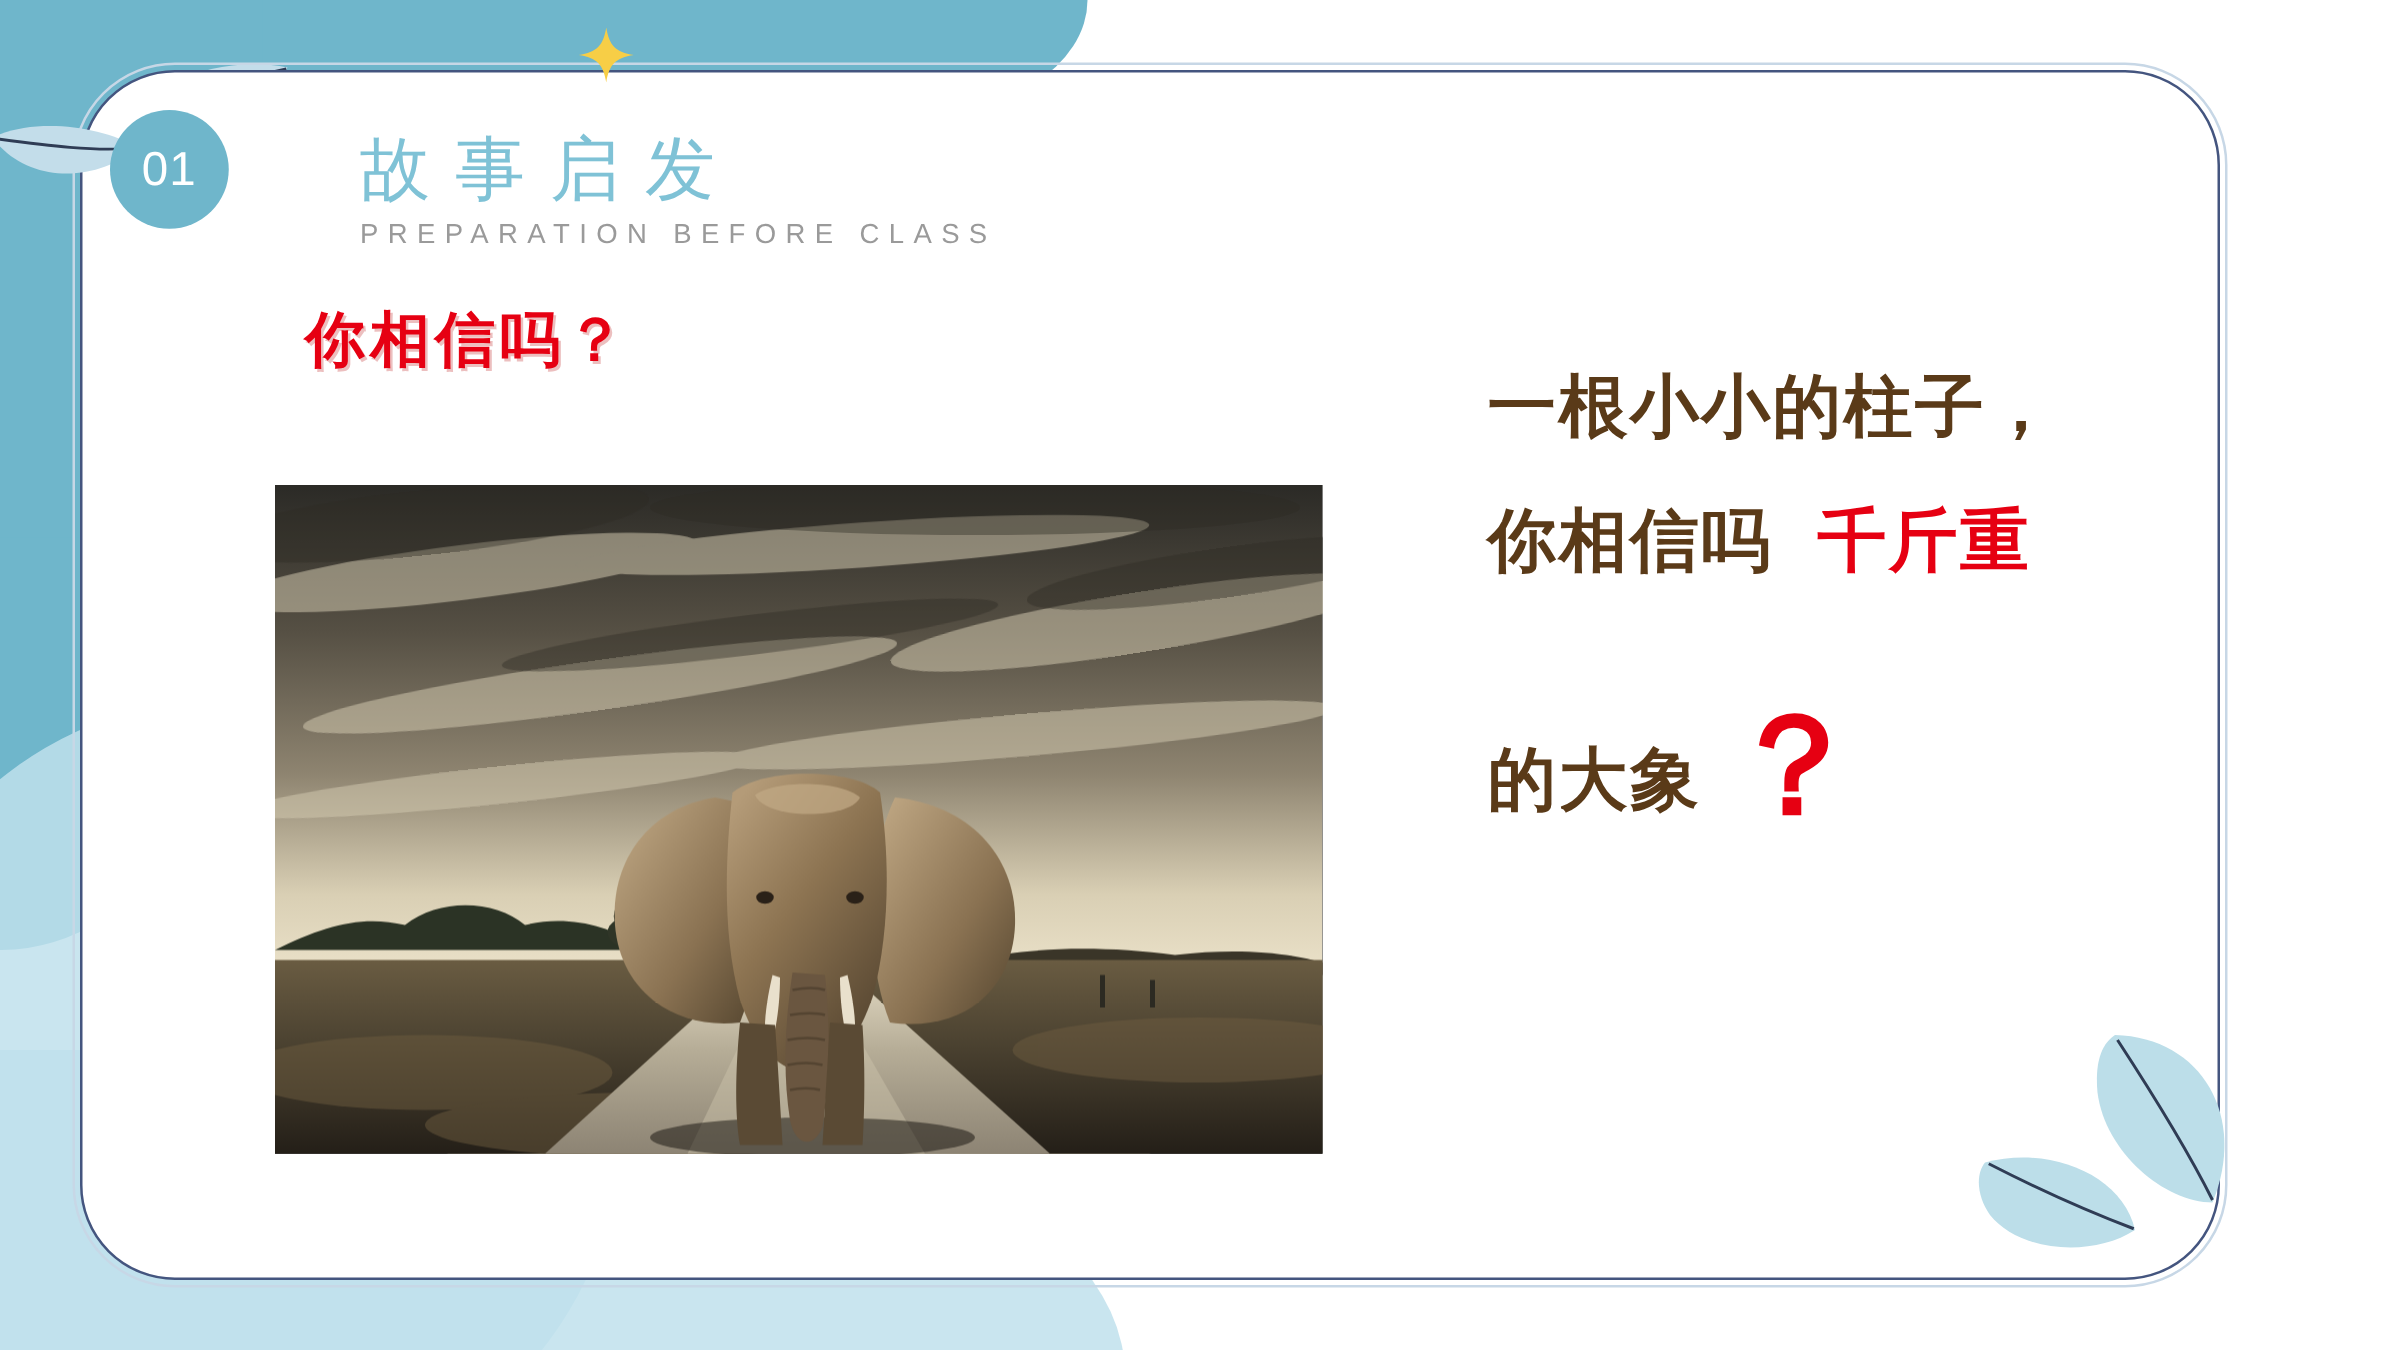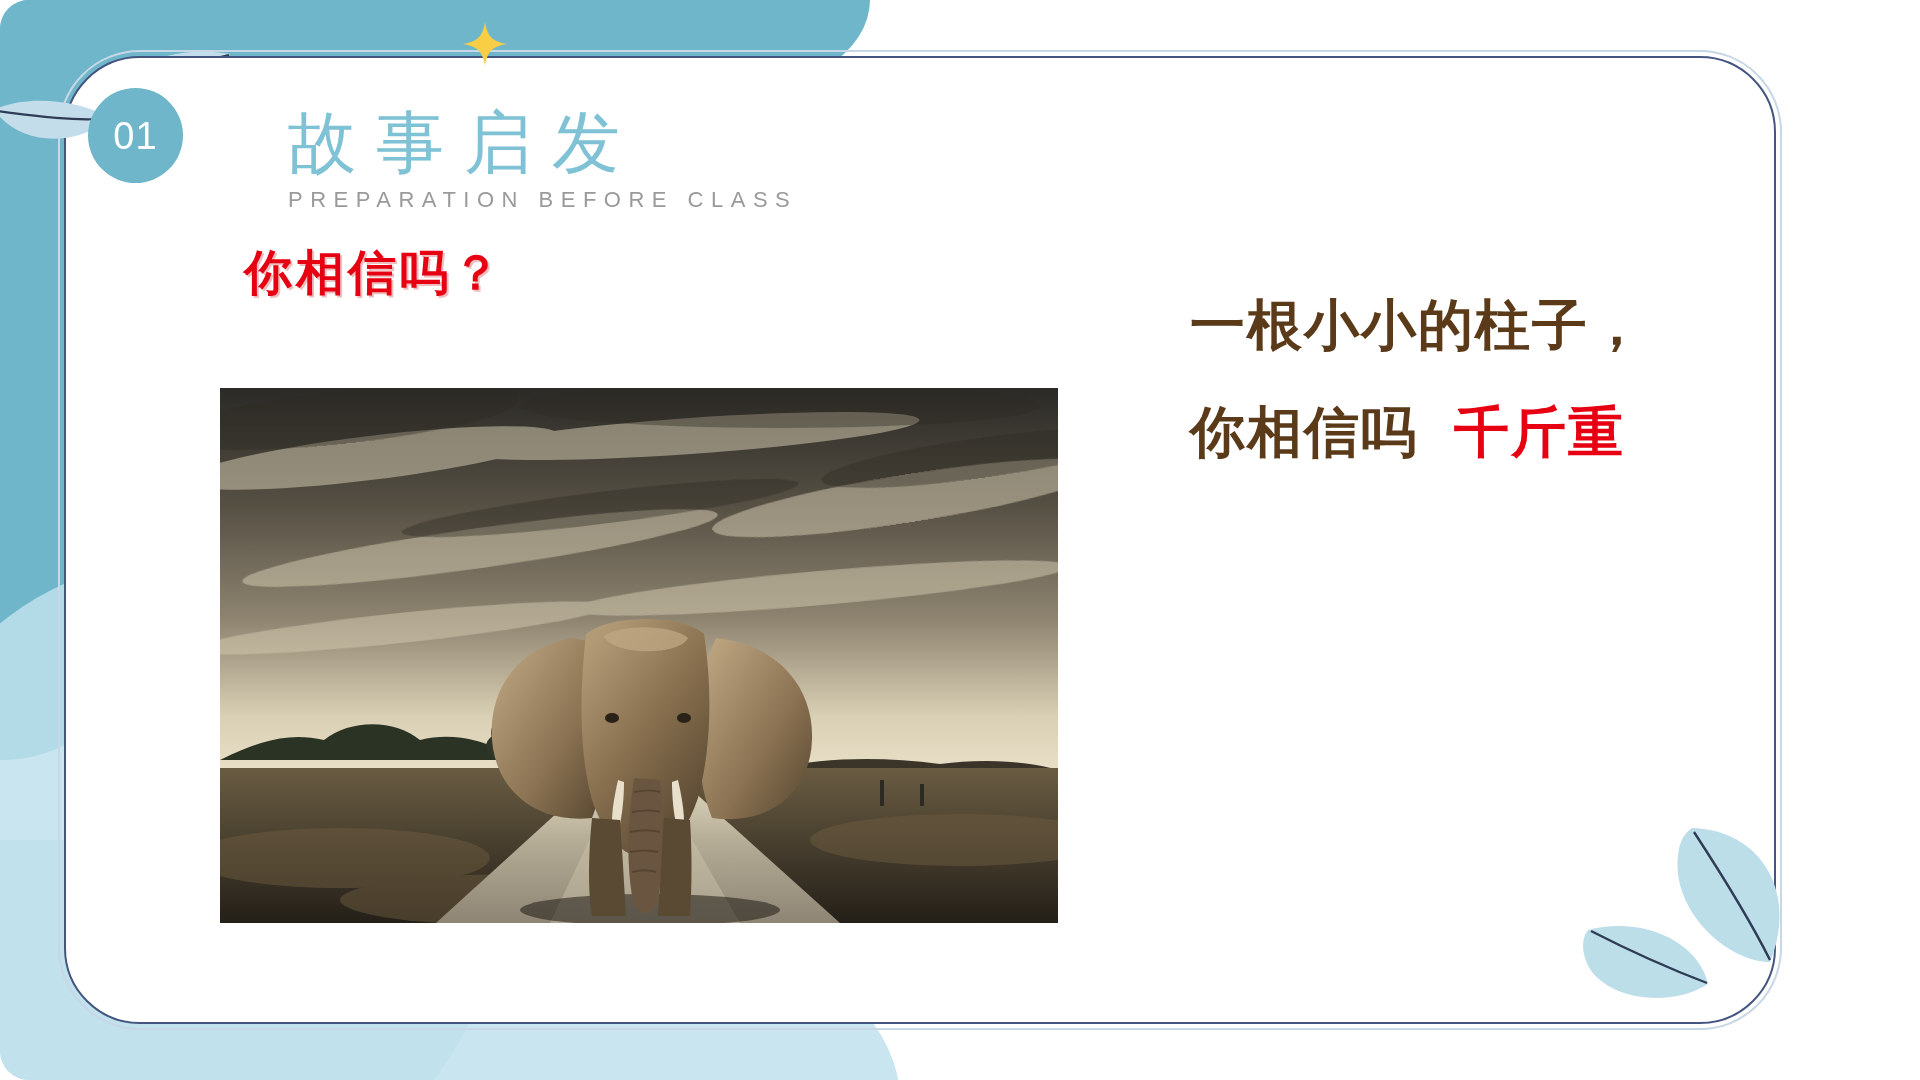--- a/index.html
+++ b/index.html
@@ -10,21 +10,20 @@
   body {
     font-family: "Liberation Sans", sans-serif;
   }
 
   #slide {
     position: relative;
     width: 1920px;
     height: 1080px;
     overflow: hidden;
     background: #ffffff;
-    border-radius: 29px;
   }
 
   
   .bg-teal {
     position: absolute;
     left: 0; top: 0;
     width: 760px;
     height: 90px;
     background: #6FB6CB;
   }
@@ -134,21 +133,21 @@
     font-family: "Liberation Sans", sans-serif;
   }
 
   
   .title-block {
     position: absolute;
     left: 288px; top: 106px;
   }
   .title-cn {
     color: #7FC2D6;
-    font-size: 68px;
+    font-size: 56px;
     font-weight: 400;
     letter-spacing: 20px;
     line-height: 1.08;
     white-space: nowrap;
     font-family: "DejaVu Sans", sans-serif;
   }
   .title-en {
     margin-top: 8px;
     color: #9A9A9A;
     font-size: 22px;
@@ -369,20 +368,24 @@
 
         <path d="M372 430 C 368 470, 368 505, 372 528 L 406 528 C 404 494, 402 458, 400 432 Z" fill="#5a4a34"></path>
         <path d="M470 432 C 472 462, 472 496, 470 528 L 438 528 C 440 496, 442 462, 444 430 Z" fill="#5a4a34"></path>
       </g>
     </svg>
   </div>
 
   <div class="right-text">
     <div class="ln">一根小小的柱子，</div>
     <div class="ln"><span>你相信吗</span><span class="red">千斤重</span></div>
+    <div class="ln-last">
+      <span>的大象</span>
+      <span class="qmark">？</span>
+    </div>
   </div>
 
   <div class="leaves-br">
     <svg viewBox="0 0 300 250" width="300" height="250">
       <g>
         <path d="M126 16 C 196 18, 232 82, 204 150 C 166 150, 118 110, 112 62 C 110 40, 114 24, 126 16 Z" fill="#BCDEE9"></path>
         <path d="M128 20 C 158 66, 186 112, 204 148" stroke="#2F3C55" stroke-width="2.4" fill="none"></path>
       </g>
       <g>
         <path d="M22 118 C 74 104, 132 128, 142 172 C 108 194, 50 190, 26 160 C 16 146, 14 128, 22 118 Z" fill="#BCDEE9"></path>

